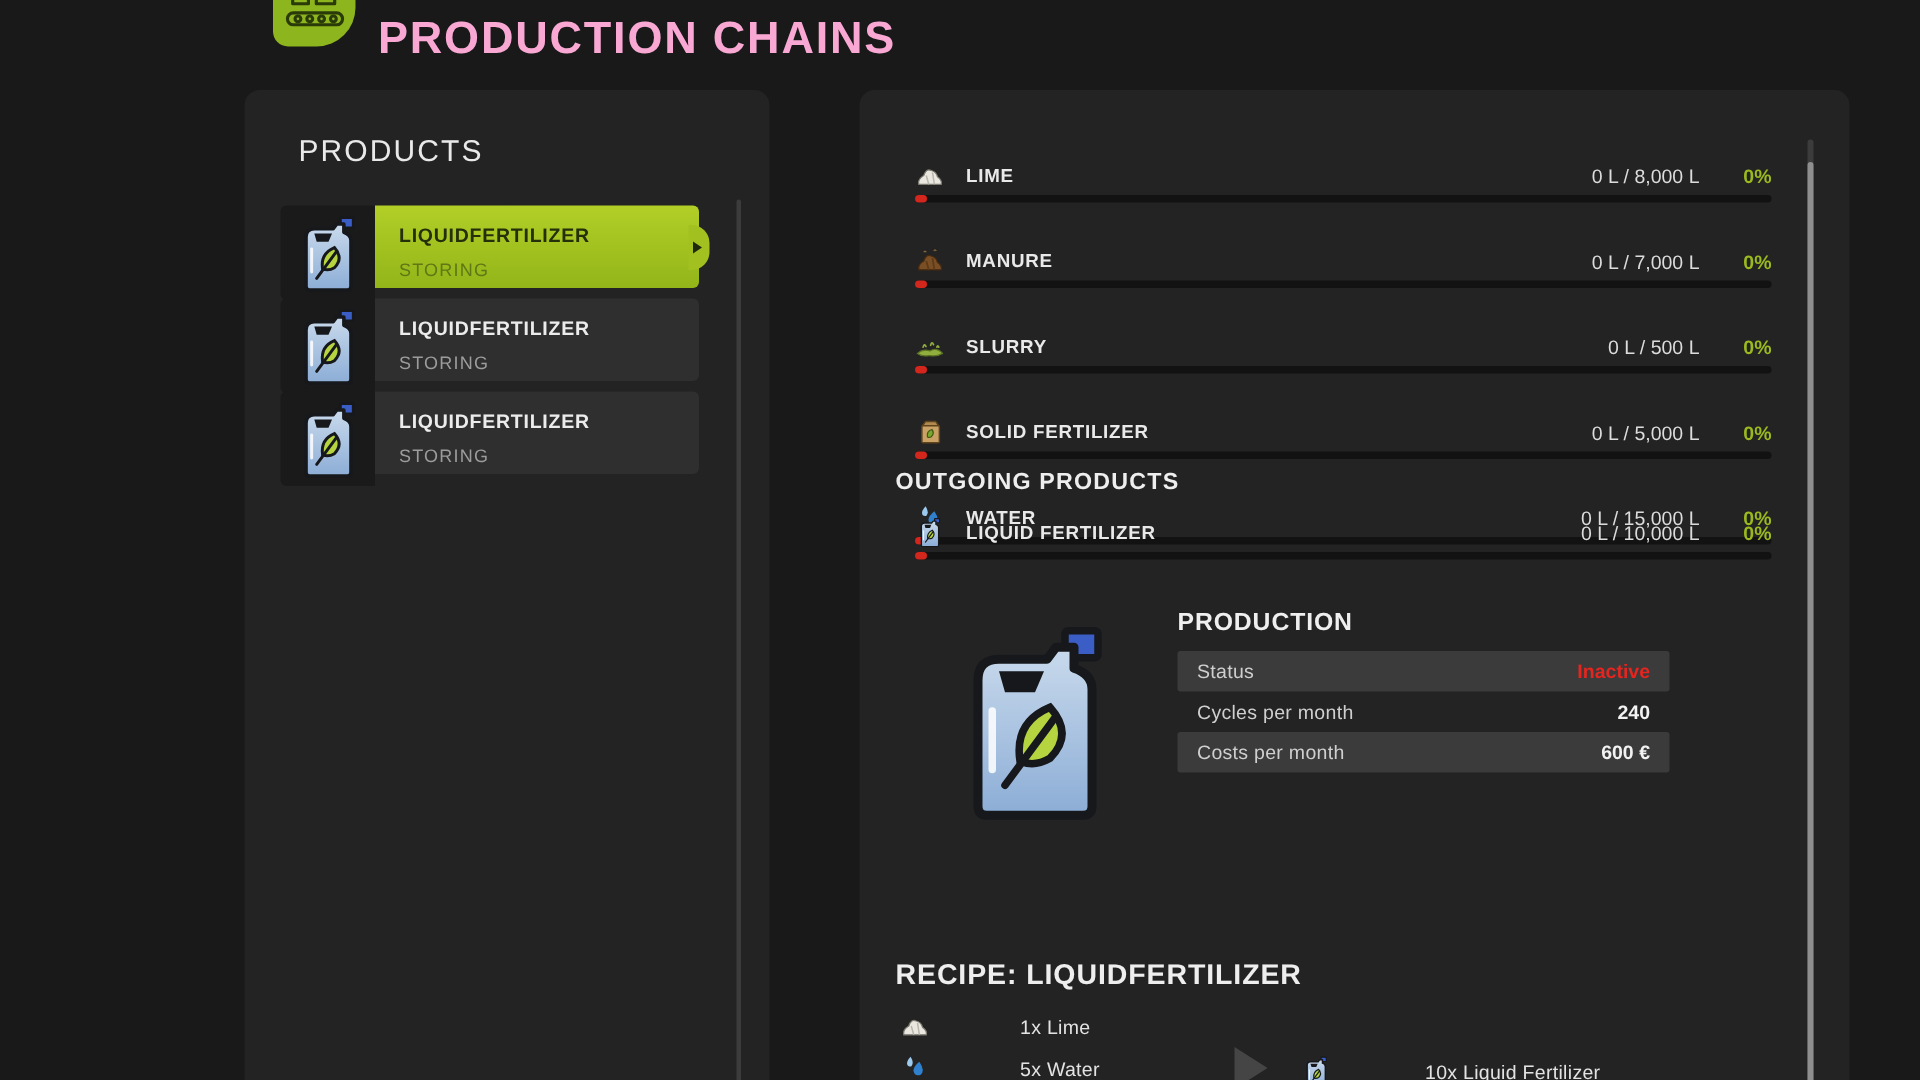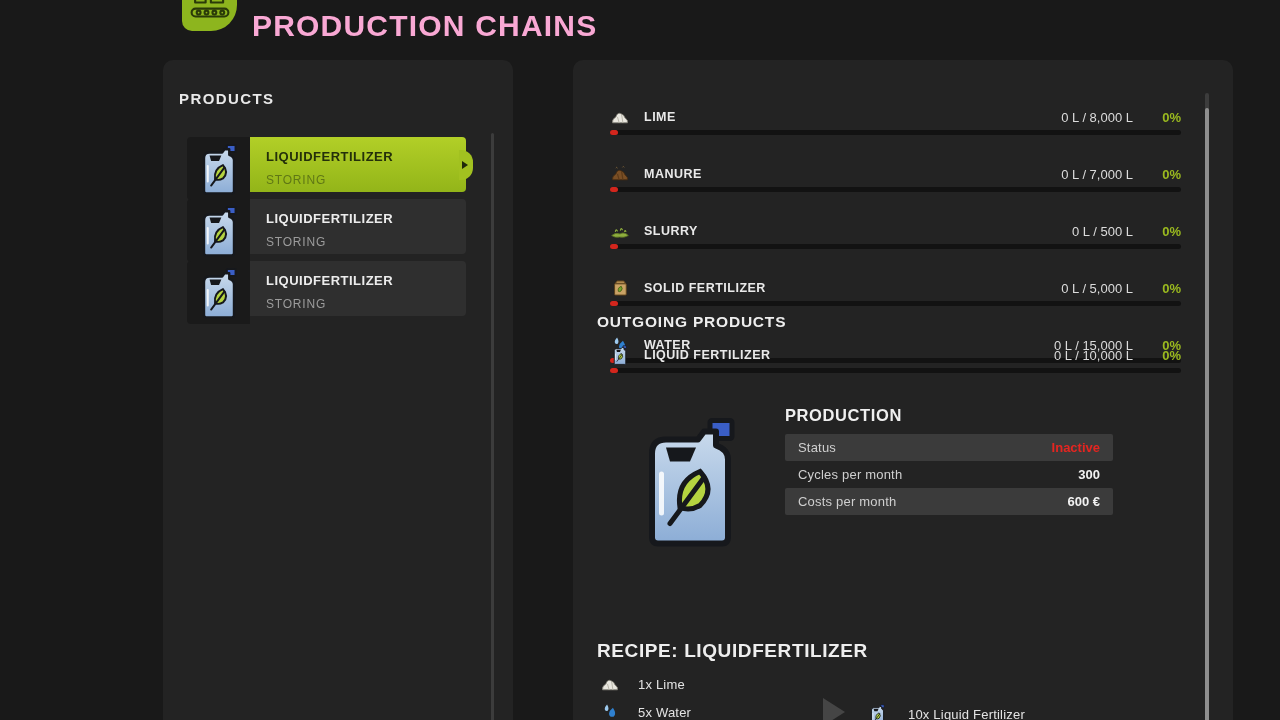--- a/index.html
+++ b/index.html
@@ -19,21 +19,21 @@
     position:absolute;left:252px;top:-11px;font-size:30px;font-weight:bold;
     color:#f9a8d4;letter-spacing:1.2px;white-space:nowrap;
   }
   
   .panel{position:absolute;top:60px;background:#232323;border-radius:10px;}
   .panel-left{left:163px;width:350px;height:680px;}
   .panel-right{left:573px;width:660px;height:680px;}
 
   
   .products-title{
-    position:absolute;left:16px;top:30px;font-size:15px;font-weight:bold;
+    position:absolute;left:36px;top:30px;font-size:20px;font-weight:normal;
     color:#e9e9e9;letter-spacing:1.4px;
   }
   .product-list{position:absolute;left:24px;top:77px;width:279px;}
   .product-item{display:flex;height:55px;margin-bottom:7px;position:relative;cursor:pointer;}
   .pi-icon{
     width:63px;height:63px;flex:none;background:#1a1a1a;border-radius:4px 0 0 4px;
     display:flex;align-items:center;justify-content:center;
   }
   .pi-icon svg{width:40px;height:52px;}
   .pi-body{
@@ -92,21 +92,21 @@
   .trow-value{font-weight:bold;color:#f2f2f2;text-align:center;}
 
   
   .recipe-title{
     position:absolute;left:24px;top:580px;font-size:19px;font-weight:bold;
     color:#eeeeee;letter-spacing:.6px;
   }
   .recipe-inputs{position:absolute;left:24px;top:610px;}
   .recipe-row{display:flex;align-items:center;height:28px;}
   .recipe-icon{width:20px;height:20px;flex:none;margin:0 18px 0 3px;}
-  .recipe-text{font-size:13px;color:#e3e3e3;letter-spacing:.2px;}
+  .recipe-text{font-size:13px;color:#e3e3e3;letter-spacing:.2px;margin-left:42px;}
   .recipe-arrow{
     position:absolute;left:250px;top:638px;width:0;height:0;
     border-top:14px solid transparent;border-bottom:14px solid transparent;
     border-left:22px solid #454545;
   }
   .recipe-outputs{position:absolute;left:296px;top:640px;}
   .recipe-outputs .recipe-icon{width:17px;height:21px;margin:0 22px 0 0;}
 
   .scroll-right{
     position:absolute;left:632px;top:33px;width:4px;bottom:0;
@@ -326,21 +326,21 @@
 
   <div class="prod-table">
       <div class="trow shaded">
     <span class="trow-label">Status</span>
     <span class="trow-spacer"></span>
     <span class="trow-value" style="color: rgb(229, 37, 32);">Inactive</span>
   </div>
       <div class="trow">
     <span class="trow-label">Cycles per month</span>
     <span class="trow-spacer"></span>
-    <span class="trow-value">300</span>
+    <span class="trow-value">240</span>
   </div>
       <div class="trow shaded">
     <span class="trow-label">Costs per month</span>
     <span class="trow-spacer"></span>
     <span class="trow-value">600 €</span>
   </div>
     </div>
 
   <div class="recipe-title">RECIPE: LIQUIDFERTILIZER</div>
 

